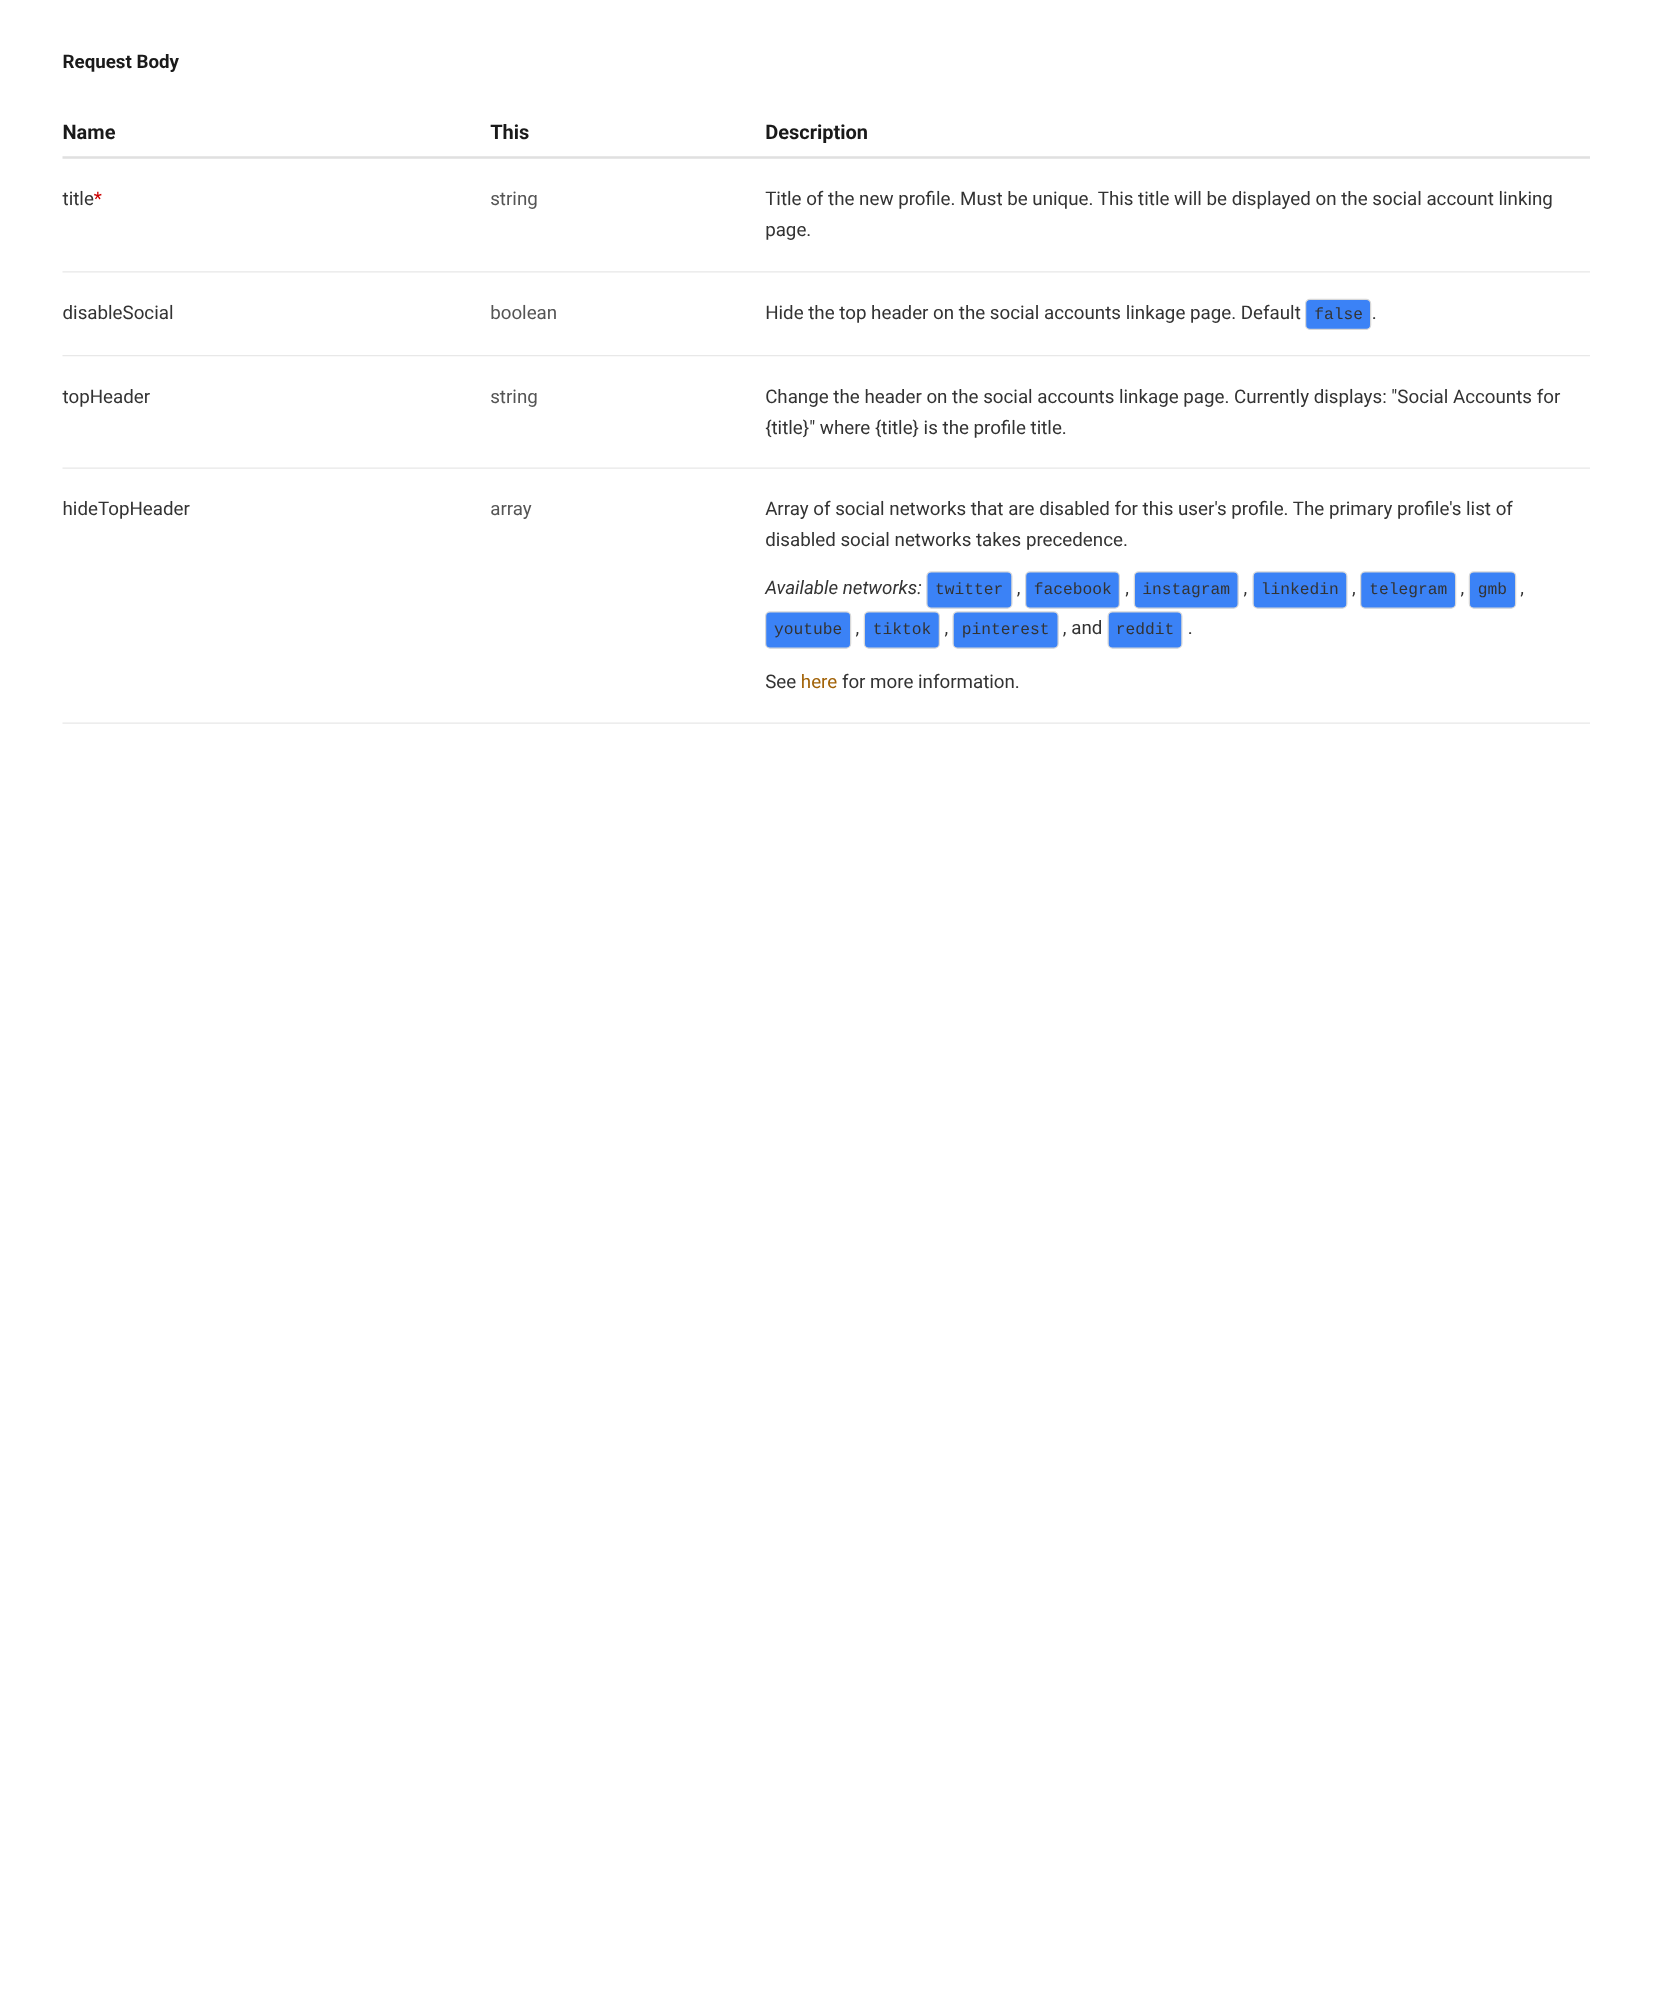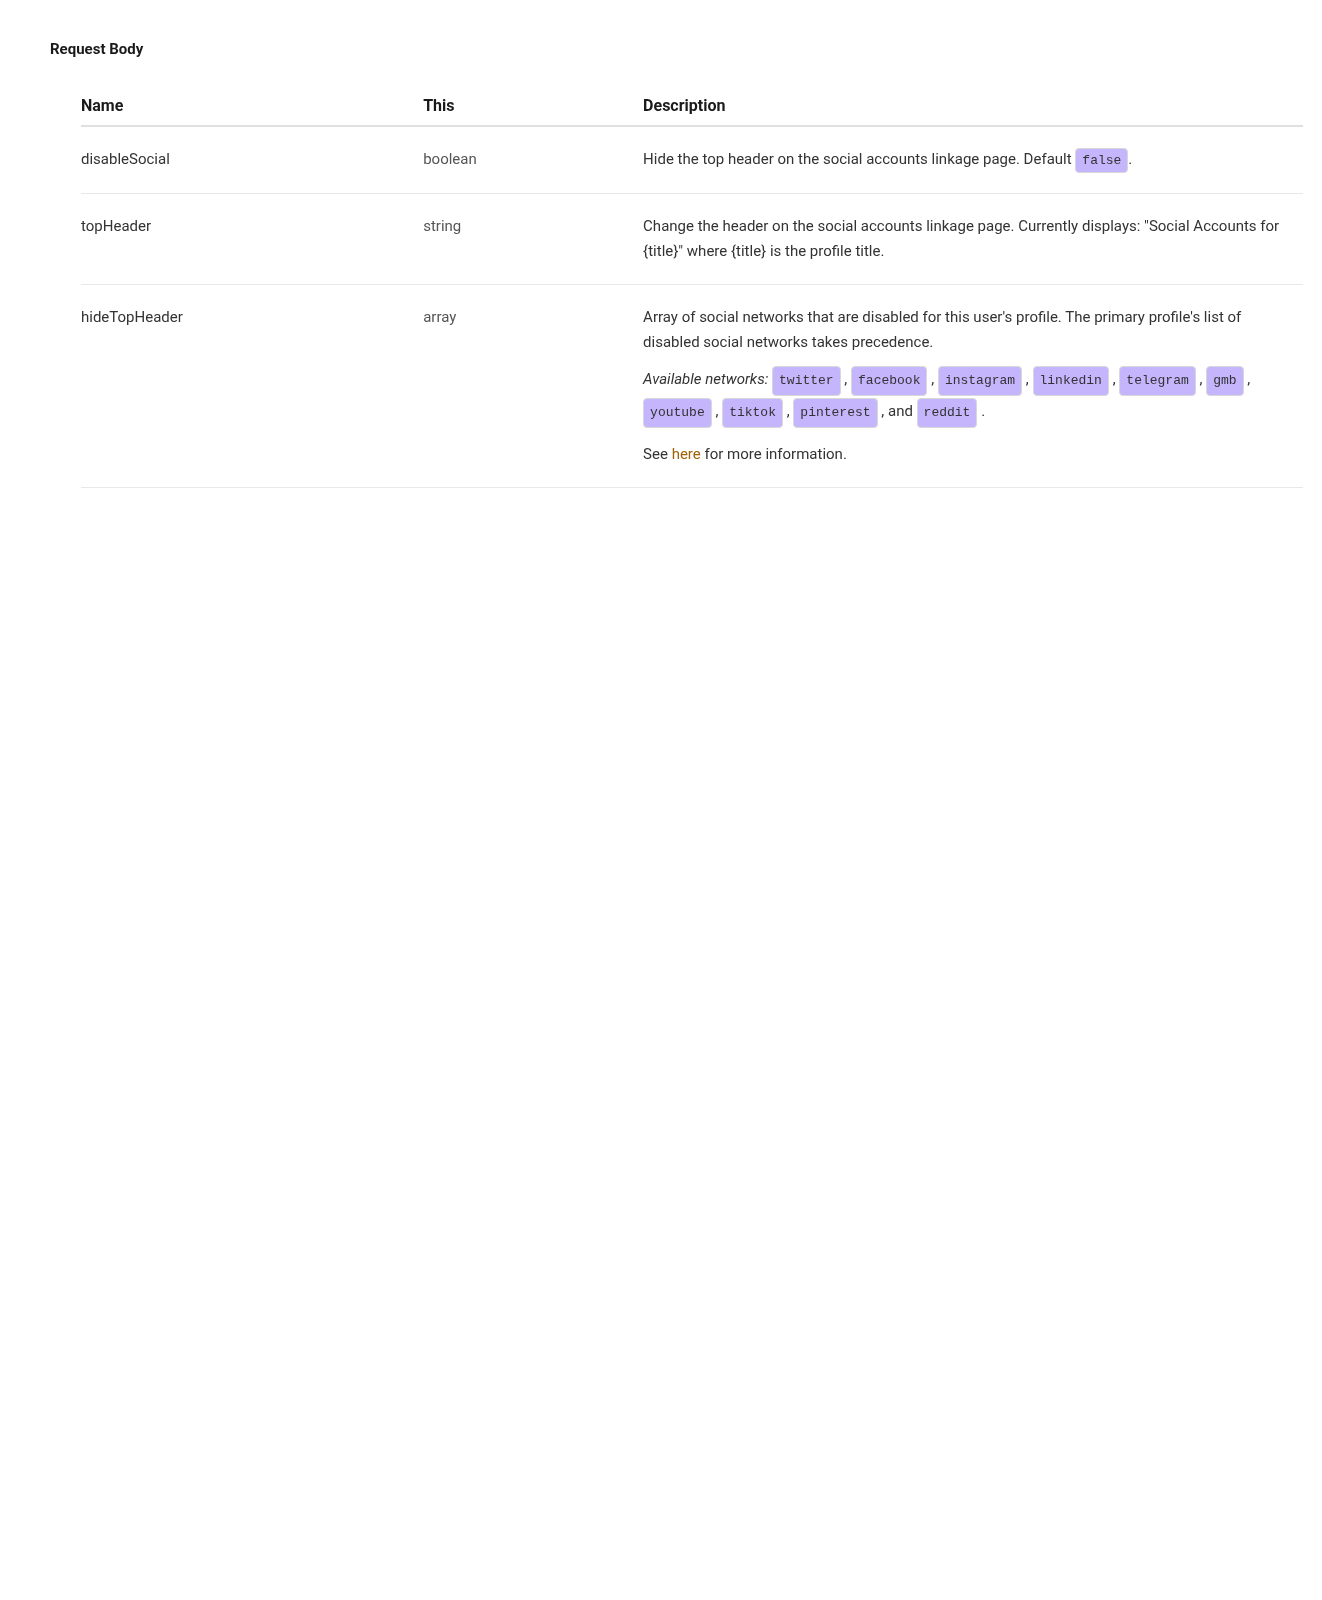--- a/index.html
+++ b/index.html
@@ -18,21 +18,20 @@
 
     .page-title {
       font-size: 15px;
       font-weight: 700;
       margin-bottom: 28px;
     }
 
     table {
       width: 100%;
       border-collapse: collapse;
-      margin-left: 31px;
     }
 
     thead th {
       font-weight: 700;
       font-size: 16px;
       text-align: left;
       padding: 10px 16px 10px 0;
       border-bottom: 2px solid #e0e0e0;
     }
 
@@ -73,21 +72,21 @@
       font-size: 15px;
     }
 
     .desc-cell {
       font-size: 15px;
       line-height: 1.65;
     }
 
     .code-badge {
       display: inline-block;
-      background: #c4b5fd;
+      background: #3b82f6;
       border: 1px solid #d8d8d8;
       border-radius: 4px;
       padding: 1px 6px;
       font-family: "SFMono-Regular", Consolas, "Liberation Mono", Menlo, monospace;
       font-size: 13px;
       color: #333;
     }
 
     .available-networks {
       margin-top: 10px;
@@ -116,20 +115,25 @@
 
 <table>
   <thead>
     <tr>
       <th>Name</th>
       <th>This</th>
       <th>Description</th>
     </tr>
   </thead>
   <tbody id="table-body">
+  <tr>
+        <td><span class="field-name">title</span><span class="required-star">*</span></td>
+        <td class="type-cell">string</td>
+        <td class="desc-cell">Title of the new profile. Must be unique. This title will be displayed on the social account linking page.</td>
+      </tr>
       <tr>
         <td><span class="field-name">disableSocial</span></td>
         <td class="type-cell">boolean</td>
         <td class="desc-cell">Hide the top header on the social accounts linkage page. Default <span class="code-badge">false</span>.</td>
       </tr>
       <tr>
         <td><span class="field-name">topHeader</span></td>
         <td class="type-cell">string</td>
         <td class="desc-cell">Change the header on the social accounts linkage page. Currently displays: "Social Accounts for {title}" where {title} is the profile title.</td>
       </tr>

